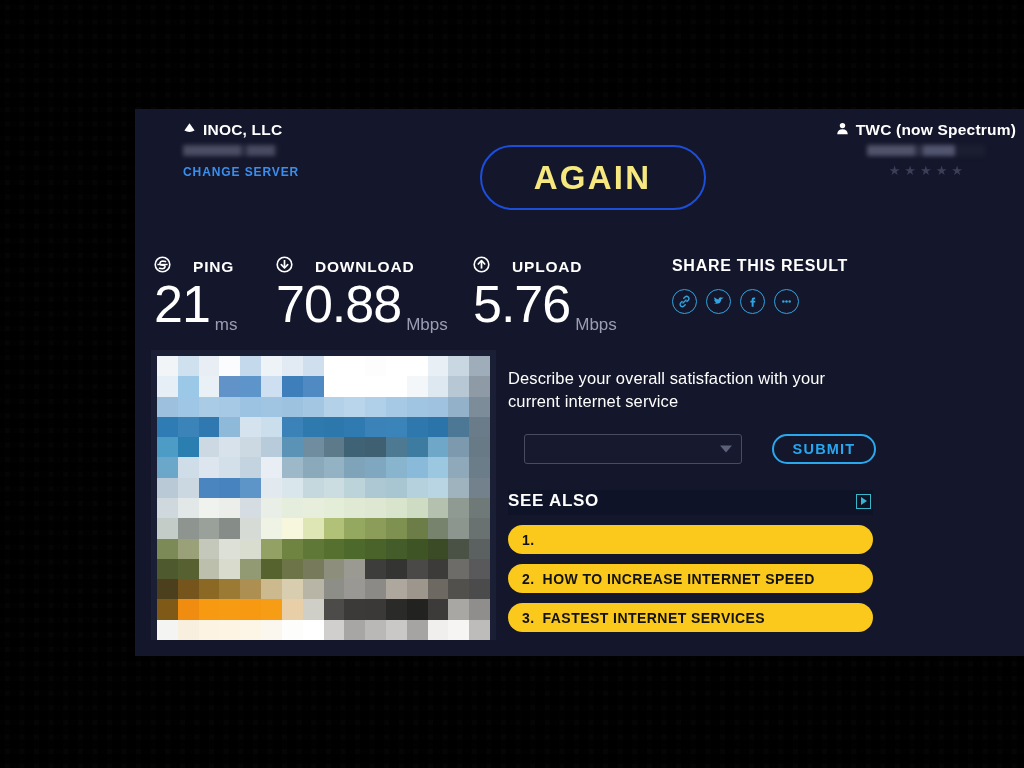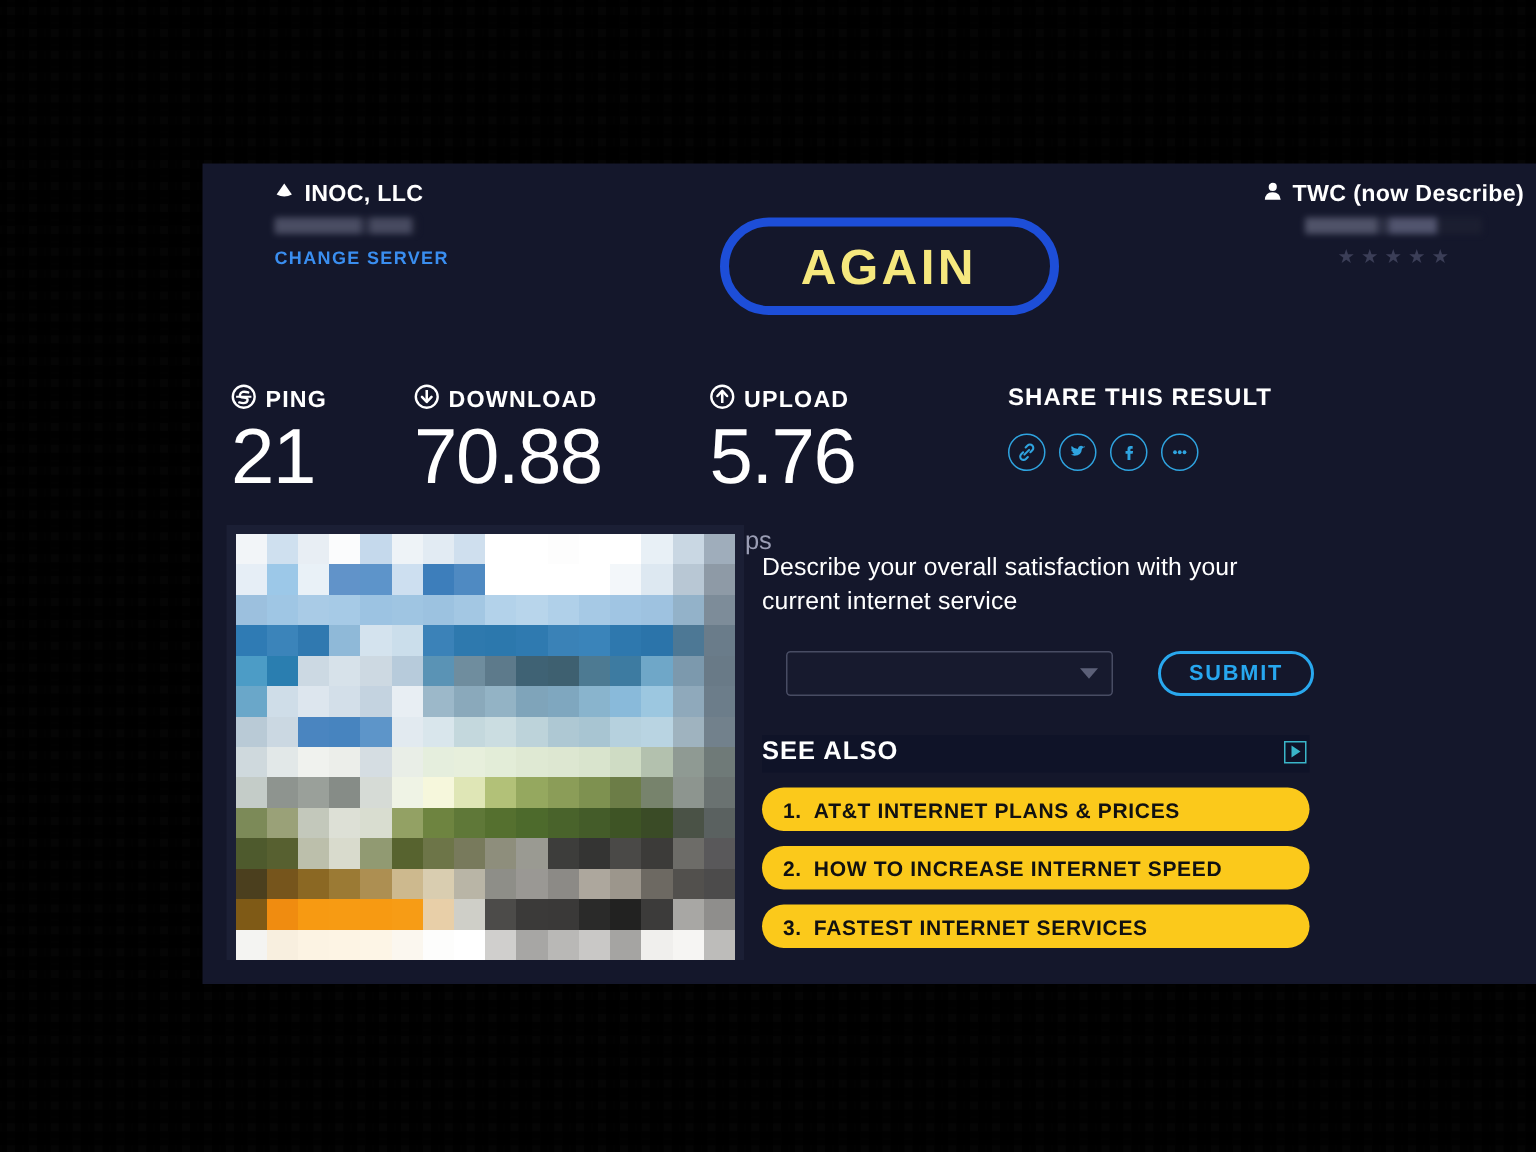--- a/index.html
+++ b/index.html
@@ -117,21 +117,21 @@
     line-height: 1;
   }
 
   .again-btn {
     position: absolute;
     left: 50%;
     top: 35px;
     transform: translateX(-50%);
     width: 226px;
     height: 65px;
-    border: 6px solid #1d4ed8;
+    border: 2px solid #1d4ed8;
     border-radius: 34px;
     background: transparent;
     color: #f6e87e;
     font-family: "Liberation Sans", sans-serif;
     font-size: 33px;
     font-weight: bold;
     letter-spacing: 2.2px;
     cursor: pointer;
     display: flex;
     align-items: center;
@@ -148,32 +148,31 @@
     position: absolute;
     top: 18px;
   }
   .metric.ping { left: 18px; }
   .metric.download { left: 140px; }
   .metric.upload { left: 337px; }
 
   .metric-head {
     display: flex;
     align-items: center;
-    gap: 6px;
+    gap: 22px;
     color: #ffffff;
     font-size: 15.5px;
     font-weight: bold;
     letter-spacing: 0.8px;
   }
   .metric-val {
     display: flex;
-    align-items: flex-start;
-    gap: 15px;
+    align-items: flex-end;
+    gap: 5px;
     margin-top: -2px;
-    flex-direction: column;
   }
   .metric-num {
     color: #ffffff;
     font-size: 52px;
     font-weight: 300;
     line-height: 1.15;
     letter-spacing: -1px;
   }
   .metric-unit {
     color: #9a9db4;
@@ -371,21 +370,21 @@
     <button class="again-btn">AGAIN</button>
 
     <div class="isp-block">
       <div class="isp-name">
         <span>
           <svg width="13" height="13" viewBox="0 0 13 13">
             <circle cx="6.5" cy="3.6" r="2.7" fill="#ffffff"></circle>
             <path d="M1.2 12.2 Q1.6 7.2 6.5 7.2 Q11.4 7.2 11.8 12.2 Z" fill="#ffffff"></path>
           </svg>
         </span>
-        <span>TWC (now Describe)</span>
+        <span>TWC (now Spectrum)</span>
       </div>
       <div class="blur-bar w2"></div>
       <div class="stars">
         <span>★</span>
         <span>★</span>
         <span>★</span>
         <span>★</span>
         <span>★</span>
       </div>
     </div>
@@ -744,21 +743,20 @@
     <div class="see-also">
       <div class="see-also-bar">
         <span class="see-also-title">SEE ALSO</span>
         <span class="adchoices">
             <span class="tri"></span>
           </span>
       </div>
 
       <div class="sa-item">
         <span class="sa-num">1.</span>
-        <span>AT&amp;T INTERNET PLANS &amp; PRICES</span>
       </div>
       <div class="sa-item">
         <span class="sa-num">2.</span>
         <span>HOW TO INCREASE INTERNET SPEED</span>
       </div>
       <div class="sa-item">
         <span class="sa-num">3.</span>
         <span>FASTEST INTERNET SERVICES</span>
       </div>
     </div>

